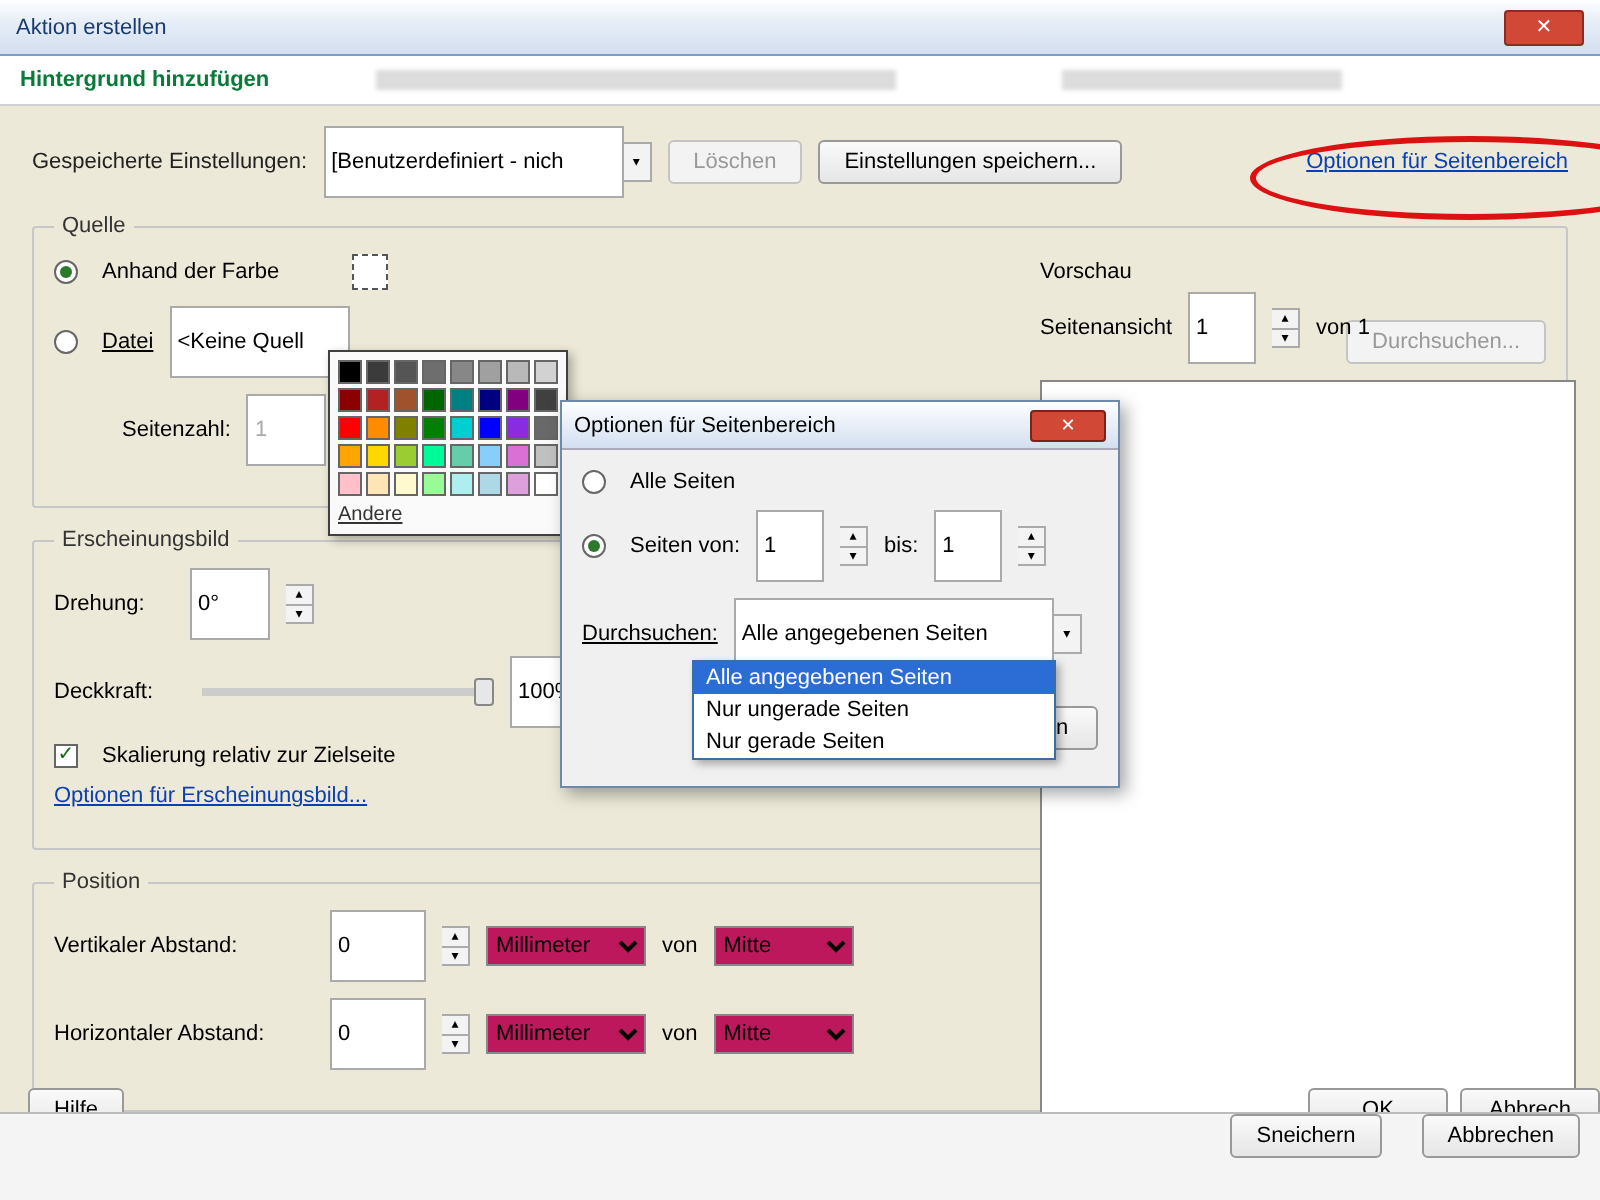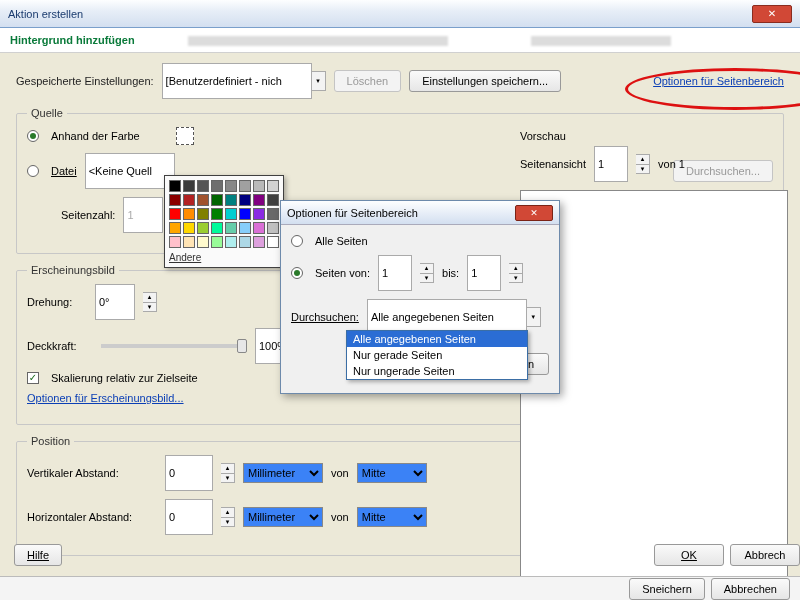--- a/index.html
+++ b/index.html
@@ -13,21 +13,21 @@
   .row { display:flex; align-items:center; gap:8px; margin-bottom:8px; }
   label.plain { color:#222; }
   fieldset { border:1px solid #c7c7c7; border-radius:2px; padding:8px 10px 12px; margin:0 0 10px; }
   legend { color:#333; padding:0 4px; }
   input[type=text].num { width:48px; height:36px; border:1px solid #aaa; padding:1px 3px;}
   .spinner { width:14px; height:20px; border:1px solid #aaa; border-left:none; display:inline-flex; flex-direction:column;}
   .spinner span{flex:1;display:flex;align-items:center;justify-content:center;font-size:7px;background:#f3f3f3;border-bottom:1px solid #aaa;cursor:pointer}
   .spinner span:last-child{border-bottom:none}
   .btn { background:linear-gradient(#fafafa,#e6e6e6); border:1px solid #999; border-radius:3px; padding:2px 12px; height:22px; cursor:pointer; }
   .btn.disabled{color:#999;border-color:#c4c4c4;background:#f3f3f3;cursor:default}
-  .select, select { height:20px; border:1px solid #888; background:#3b82f6; }
+  .select, select { height:20px; border:1px solid #888; background:#be185d; }
   .dropdown-row{display:flex;align-items:center}
   .link { color:#0b3fb5; text-decoration:underline; cursor:pointer; }
   .radio-dot{width:12px;height:12px;border:1px solid #666;border-radius:50%;display:inline-block;position:relative;background:#fff;vertical-align:-2px;margin-right:4px}
   .radio-dot.sel:after{content:"";position:absolute;inset:2px;border-radius:50%;background:#2a7a2a}
   .checkbox{width:12px;height:12px;border:1px solid #666;background:#fff;display:inline-flex;align-items:center;justify-content:center;margin-right:4px}
   .checkbox.ck:after{content:"✓";font-size:10px;color:#1a6b1a;line-height:1}
   .colorbox{width:18px;height:18px;border:1px dashed #555;background:#fff}
   .pal { position:absolute; left:164px; top:155px; width:120px; background:#fafafa; border:1px solid #404040; padding:4px; box-shadow:2px 2px 5px rgba(0,0,0,.3); z-index:5;margin-top:20px;}
   .pal-grid{display:grid;grid-template-columns:repeat(8,12px);gap:2px}
   .pal-grid div{width:12px;height:12px;border:1px solid #666;cursor:pointer}
@@ -38,21 +38,21 @@
   .dlg2 .tb{background:linear-gradient(#fdfeff,#d3dff0);height:24px;display:flex;align-items:center;padding:0 6px;font-size:11px;border-bottom:1px solid #aab}
   .dlg2 .close2{margin-left:auto;width:38px;height:16px;background:#d14836;border:1px solid #7a2316;border-radius:2px;position:relative}
   .dlg2 .close2:after{content:"✕";color:#fff;position:absolute;left:50%;top:50%;transform:translate(-50%,-55%);font-size:9px}
   .dlg2 .body{padding:10px}
   .dd-open{position:absolute;left:346px;top:330px;width:182px;border:1px solid #3b6ea5;background:#fff;z-index:20;box-shadow:2px 2px 4px rgba(0,0,0,.3)}
   .dd-open div{padding:2px 6px;cursor:pointer}
   .dd-open div.sel{background:#2b6dd4;color:#fff}
   .circle-red{position:absolute;border:3px solid #d11;border-radius:50%;pointer-events:none}
   .circle1{left:625px;top:68px;width:220px;height:42px}
   .circle2{left:293px;top:253px;width:22px;height:22px}
-  .bottom-strip{position:absolute;left:0;right:0;bottom:0;height:24px;border-top:1px solid #bbb;background:#f4f4f4;display:flex;align-items:flex-end;justify-content:flex-end;padding:0 10px;gap:6px}
+  .bottom-strip{position:absolute;left:0;right:0;bottom:0;height:44px;border-top:1px solid #bbb;background:#f4f4f4;display:flex;align-items:flex-start;justify-content:flex-end;padding:0 10px;gap:20px}
   .dlg-buttons{position:absolute;left:14px;right:0;top:544px;display:flex;align-items:center;gap:6px;padding-right:0}
   .u{text-decoration:underline}
 </style>
 </head>
 <body>
 
 <div class="titlebar">
   <span>Aktion erstellen</span>
   <div class="close"></div>
 </div>
@@ -254,22 +254,22 @@
       </div>
     </div>
     <div class="row" style="justify-content:flex-end;margin-top:18px">
       <button class="btn" style="width:42px">en</button>
     </div>
   </div>
 </div>
 
 <div class="dd-open">
   <div class="sel">Alle angegebenen Seiten</div>
+  <div>Nur ungerade Seiten</div>
   <div>Nur gerade Seiten</div>
-  <div>Nur ungerade Seiten</div>
 </div>
 
 <div class="circle-red circle1"></div>
 <div class="circle-red circle2"></div>
 
 <div class="dlg-buttons">
   <button class="btn" style="text-decoration:underline">Hilfe</button>
   <span style="flex:1"></span>
   <button class="btn" style="width:70px;text-decoration:underline">OK</button>
   <button class="btn" style="width:70px">Abbrech</button>

